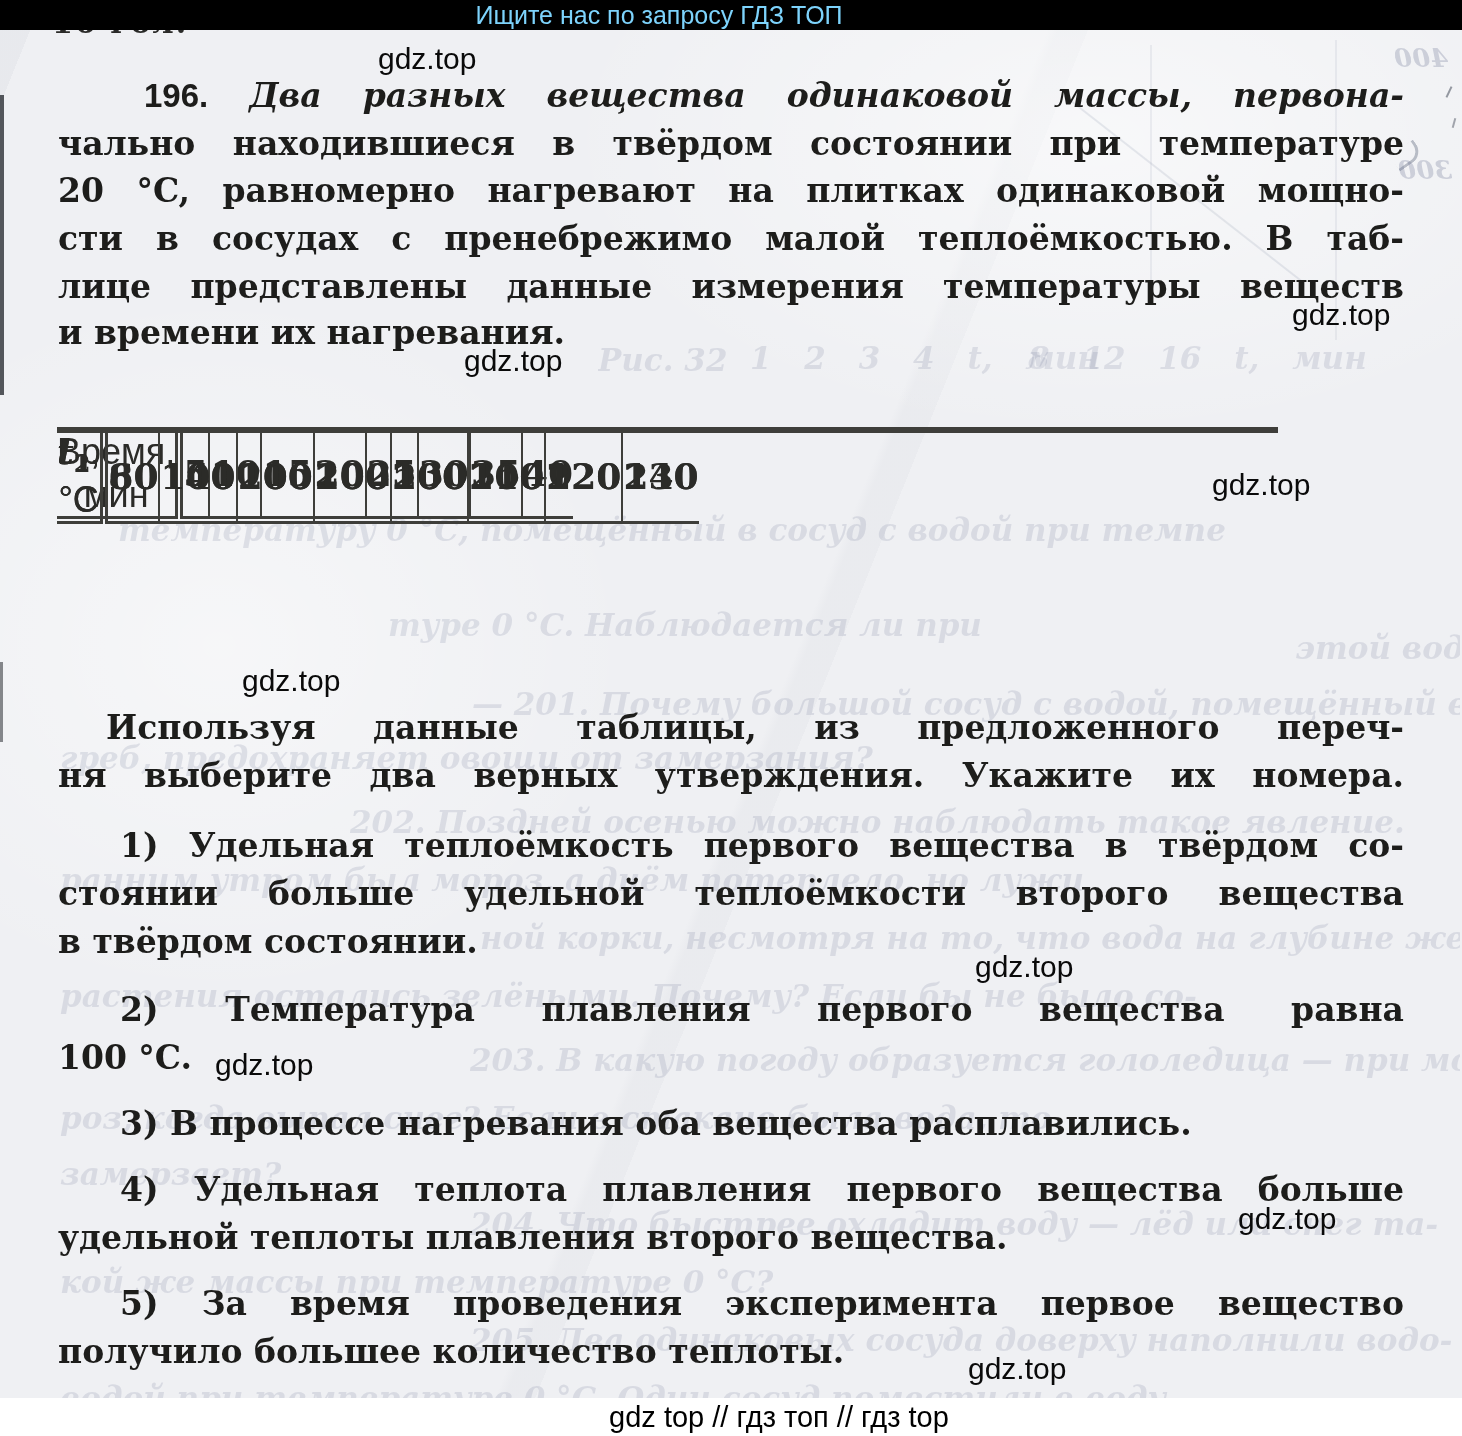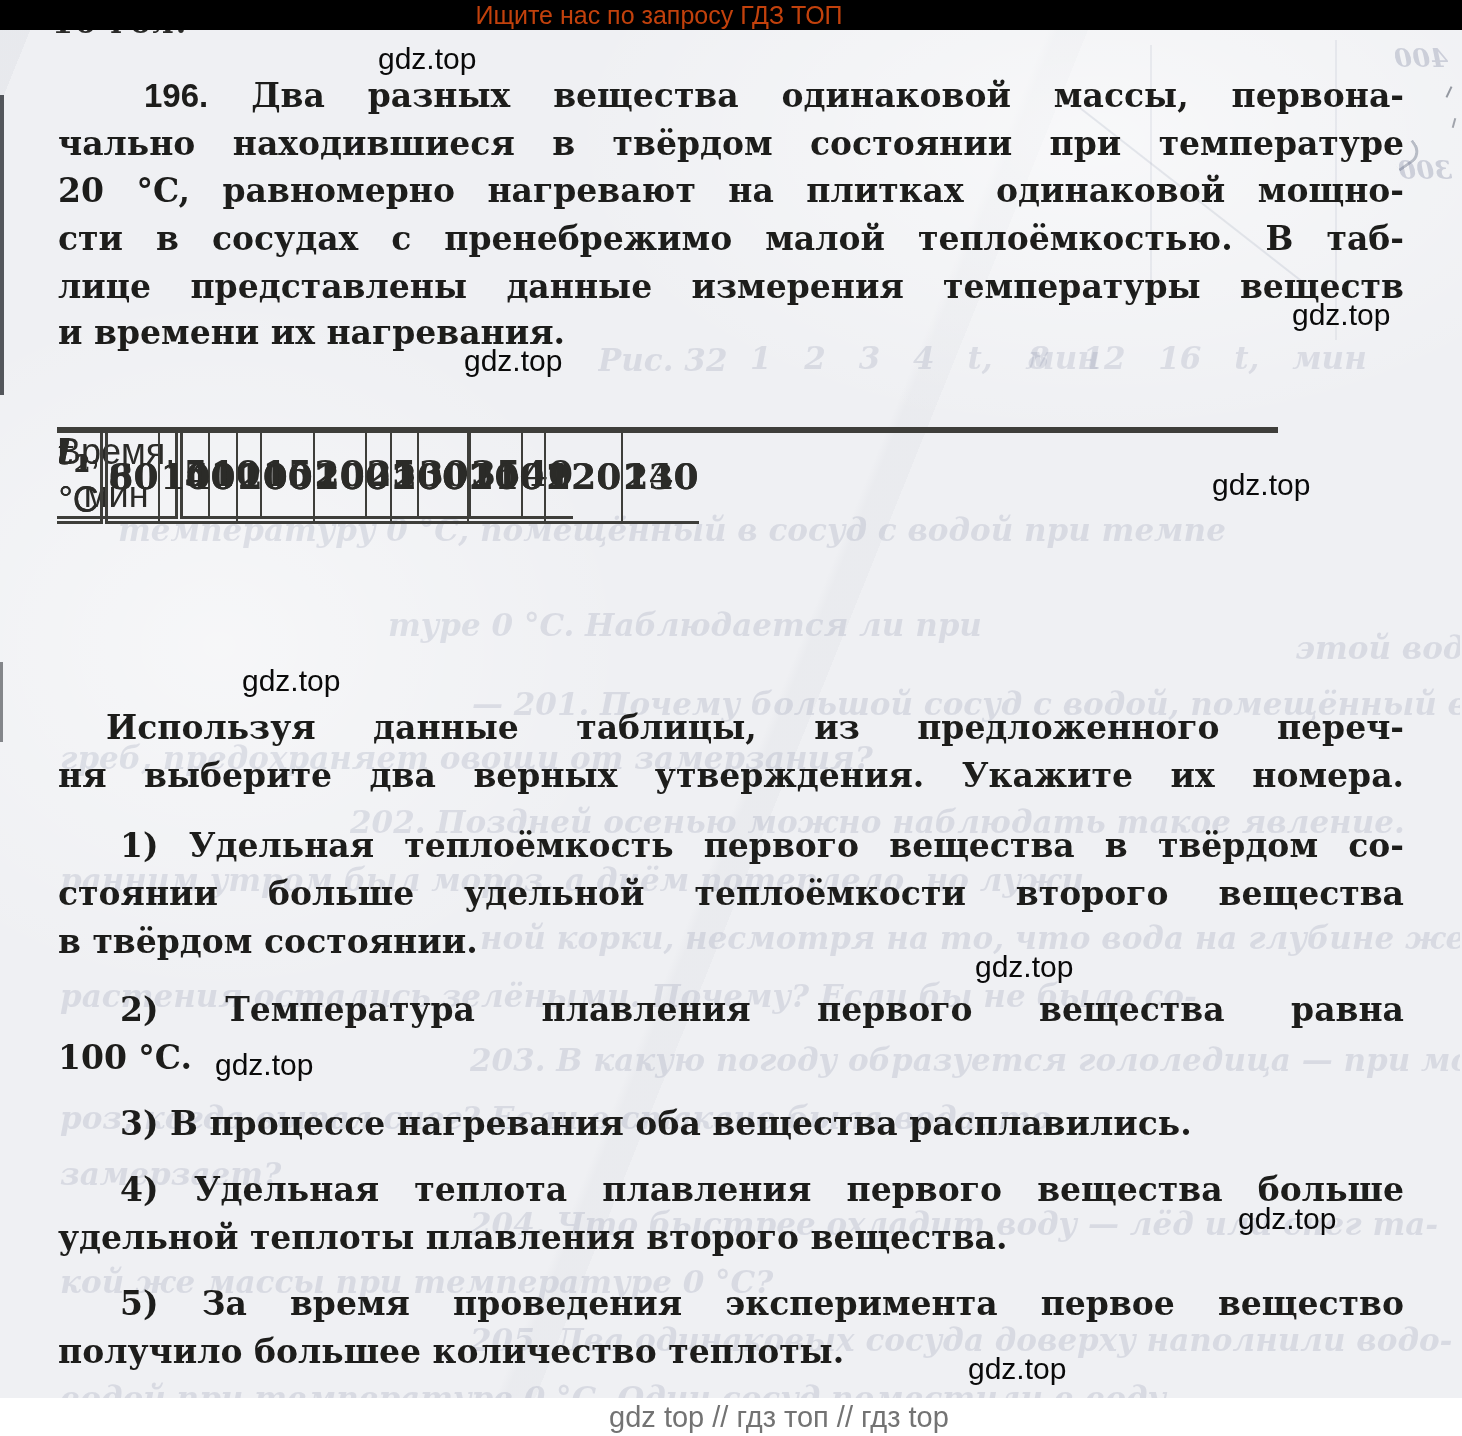--- a/index.html
+++ b/index.html
@@ -1,21 +1,21 @@
 <!DOCTYPE html>
 <html><head>
 <meta charset="utf-8">
 <style>
   html,body{margin:0;padding:0;background:#fff;}
   .page{position:relative;width:1462px;height:1436px;overflow:hidden;background:#fff;
         font-family:"DejaVu Serif",serif;}
   
   .topbar{position:absolute;left:0;top:0;width:1462px;height:30px;background:#000;
           display:flex;justify-content:center;align-items:center;}
-  .topbar span{font:400 25px/28px "Liberation Sans",sans-serif;color:#c2410c;
+  .topbar span{font:400 25px/28px "Liberation Sans",sans-serif;color:#7dd3fc;
                transform:translateX(-72px);}
   
   .scan{position:absolute;left:0;top:30px;width:1462px;height:1368px;
         background:
           radial-gradient(900px 500px at 75% 8%, rgba(255,255,255,.55), rgba(255,255,255,0) 60%),
           radial-gradient(700px 600px at 15% 45%, rgba(255,255,255,.45), rgba(255,255,255,0) 60%),
           linear-gradient(112deg, rgba(203,206,214,.20) 0 1.5%, transparent 1.5% 52%, rgba(203,206,214,.14) 52.5% 54%, transparent 54%),
           #eff0f3;
         overflow:hidden;}
   .scan *{position:absolute;}
@@ -56,21 +56,21 @@
   .mir{transform:scaleX(-1);font-size:26px;opacity:.28;}
   .gline{background:#9aa2b5;}
   
   .pmark{left:1392px;top:116px;width:26px;height:16px;border-right:3px solid #9aa0ad;
          border-bottom:3px solid #9aa0ad;border-radius:0 0 14px 0;transform:rotate(-35deg);opacity:.65;}
   .tick1{left:1448px;top:56px;width:2px;height:12px;background:#6b707c;transform:rotate(25deg);opacity:.7;}
   .tick2{left:1453px;top:88px;width:2px;height:10px;background:#6b707c;transform:rotate(15deg);opacity:.6;}
   
   .footerbar{position:absolute;left:0;top:1398px;width:1462px;height:38px;background:#fff;
              display:flex;justify-content:center;align-items:center;}
-  .footerbar span{font:400 29px/34px "Liberation Sans",sans-serif;color:#737373;
+  .footerbar span{font:400 29px/34px "Liberation Sans",sans-serif;color:#000000;
                   transform:translateX(48px);}
 </style>
 </head>
 <body>
 
 <div class="page">
 
   <div class="topbar">
     <span>Ищите нас по запросу ГДЗ ТОП</span>
   </div>
@@ -105,21 +105,21 @@
     <div class="bl" style="left:60px;top:1234px;">кой же массы при температуре 0 °C?</div>
     <div class="bl" style="left:470px;top:1292px;width:990px;">205. Два одинаковых сосуда доверху наполнили водо-</div>
     <div class="bl" style="left:60px;top:1350px;width:1340px;">водой при температуре 0 °C. Один сосуд поместили в воду</div>
     <div class="bl mir" style="left:1394px;top:10px;">400</div>
     <div class="bl mir" style="left:1398px;top:122px;">300</div>
 
     <div class="gline" style="left:1065px;top:65px;width:300px;height:2px;opacity:.22;transform:rotate(38deg);transform-origin:left top;"></div>
     <div class="gline" style="left:1150px;top:15px;width:2px;height:260px;opacity:.15;"></div>
     <div class="gline" style="left:1335px;top:10px;width:2px;height:300px;opacity:.15;"></div>
 
-    <div class="line ind1" style="top:42px;"><span class="num" style="position:static;">196.</span> <span style="position:static;">Два разных вещества одинаковой массы, первона-</span></div>
+    <div class="line ind1" style="top:42px;"><span class="num" style="position:static;">196.</span> <span style="position:static;font-style:italic;">Два разных вещества одинаковой массы, первона-</span></div>
     <div class="line" style="top:90px;">чально находившиеся в твёрдом состоянии при температуре</div>
     <div class="line" style="top:137px;">20 °C, равномерно нагревают на плитках одинаковой мощно-</div>
     <div class="line" style="top:185px;">сти в сосудах с пренебрежимо малой теплоёмкостью. В таб-</div>
     <div class="line nj" style="top:279px;">и времени их нагревания.</div>
     <div class="line" style="top:233px;">лице представлены данные измерения температуры веществ</div>
 
     <table class="ttable">
       <tbody>
           <tr class="r1">
         <td class="lab"><span class="sans">Время, мин</span></td>

